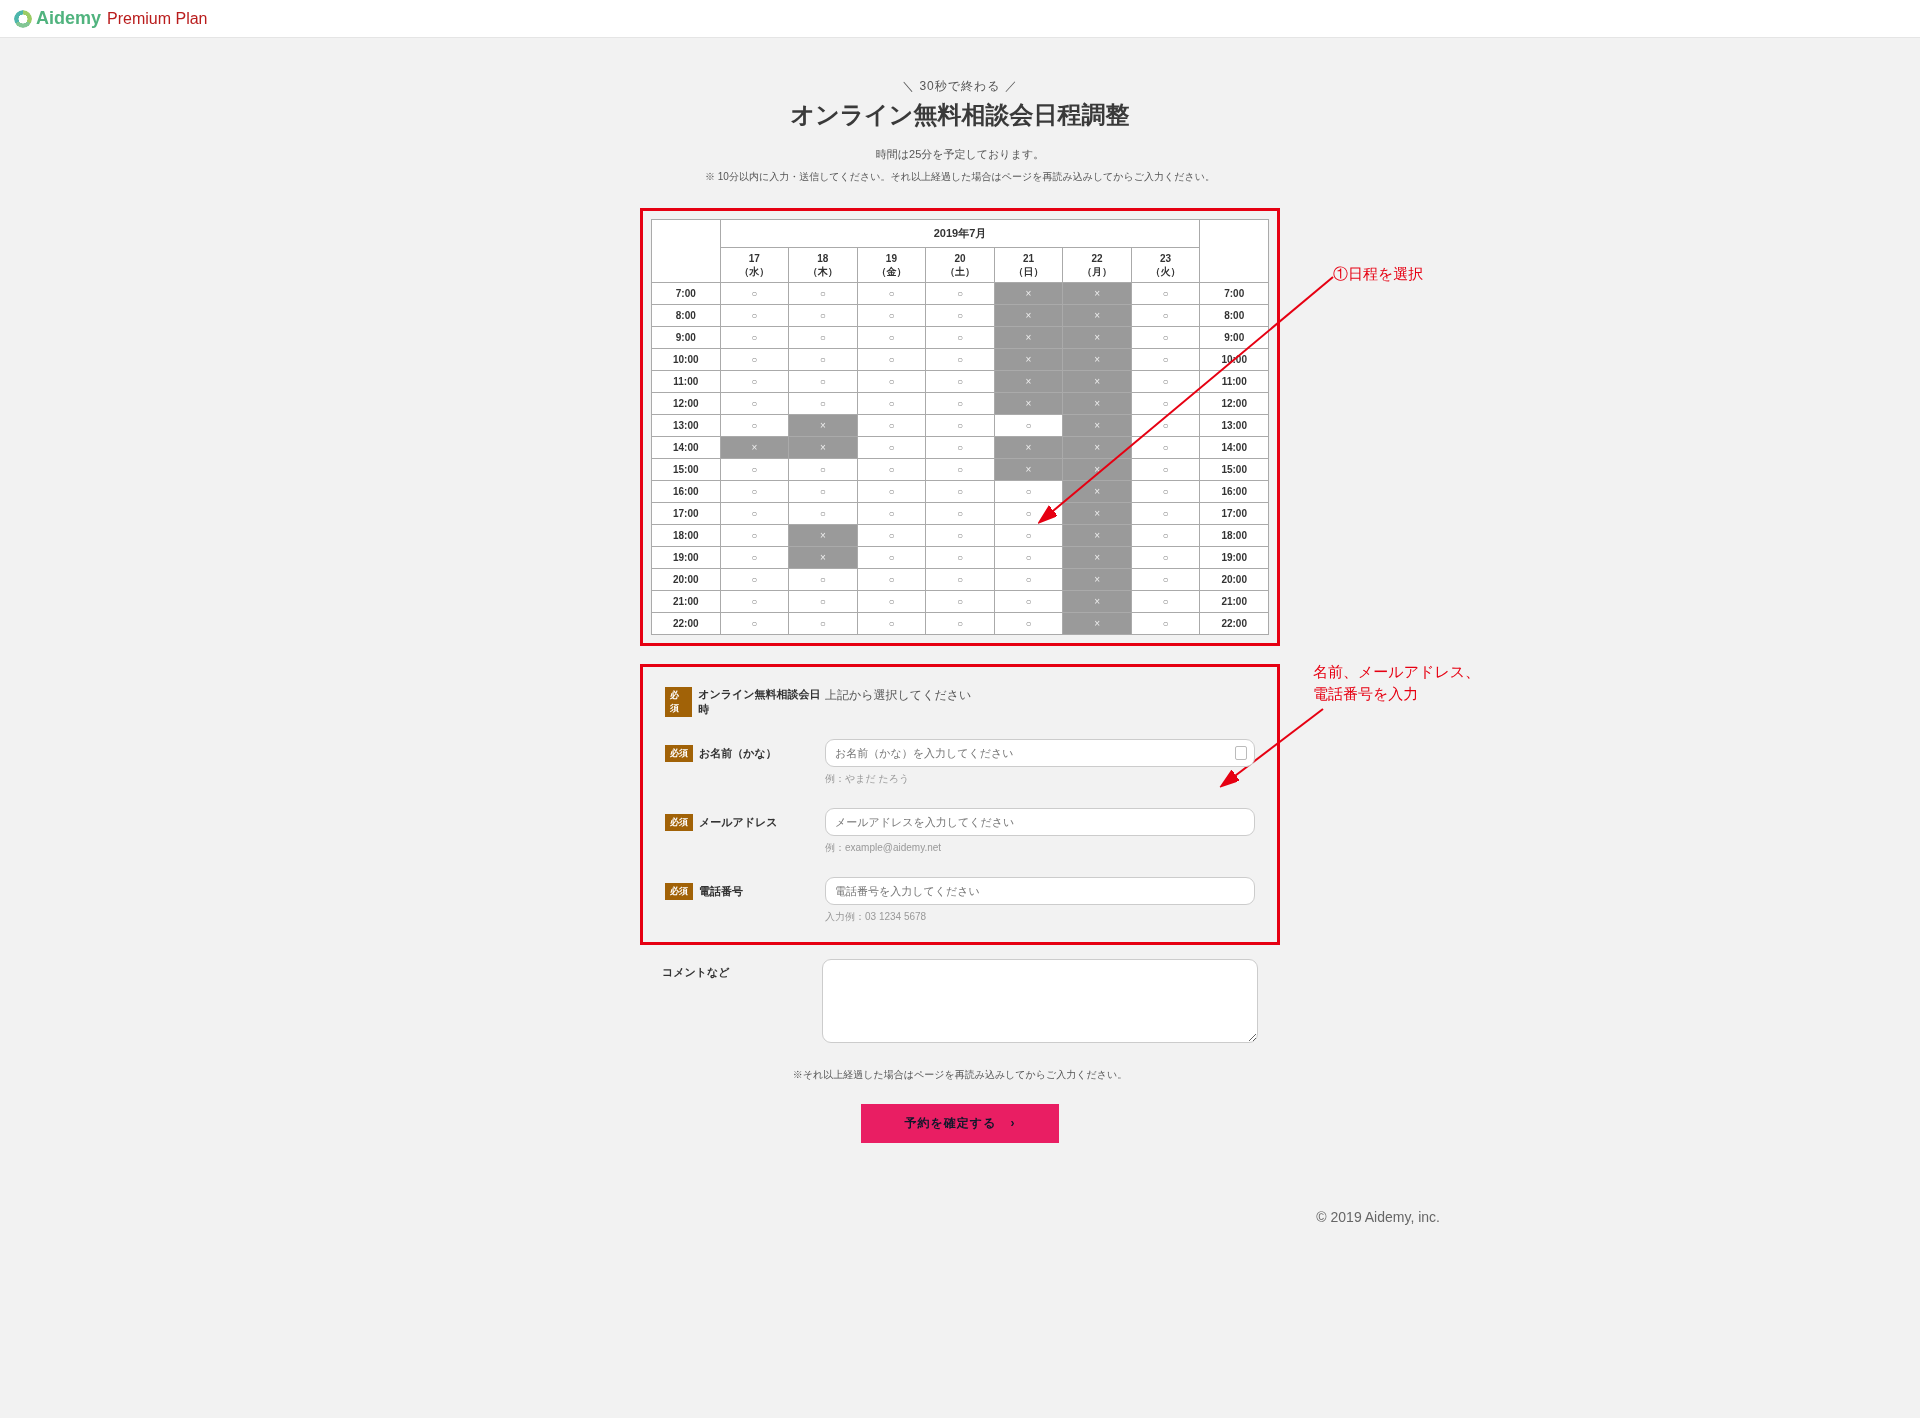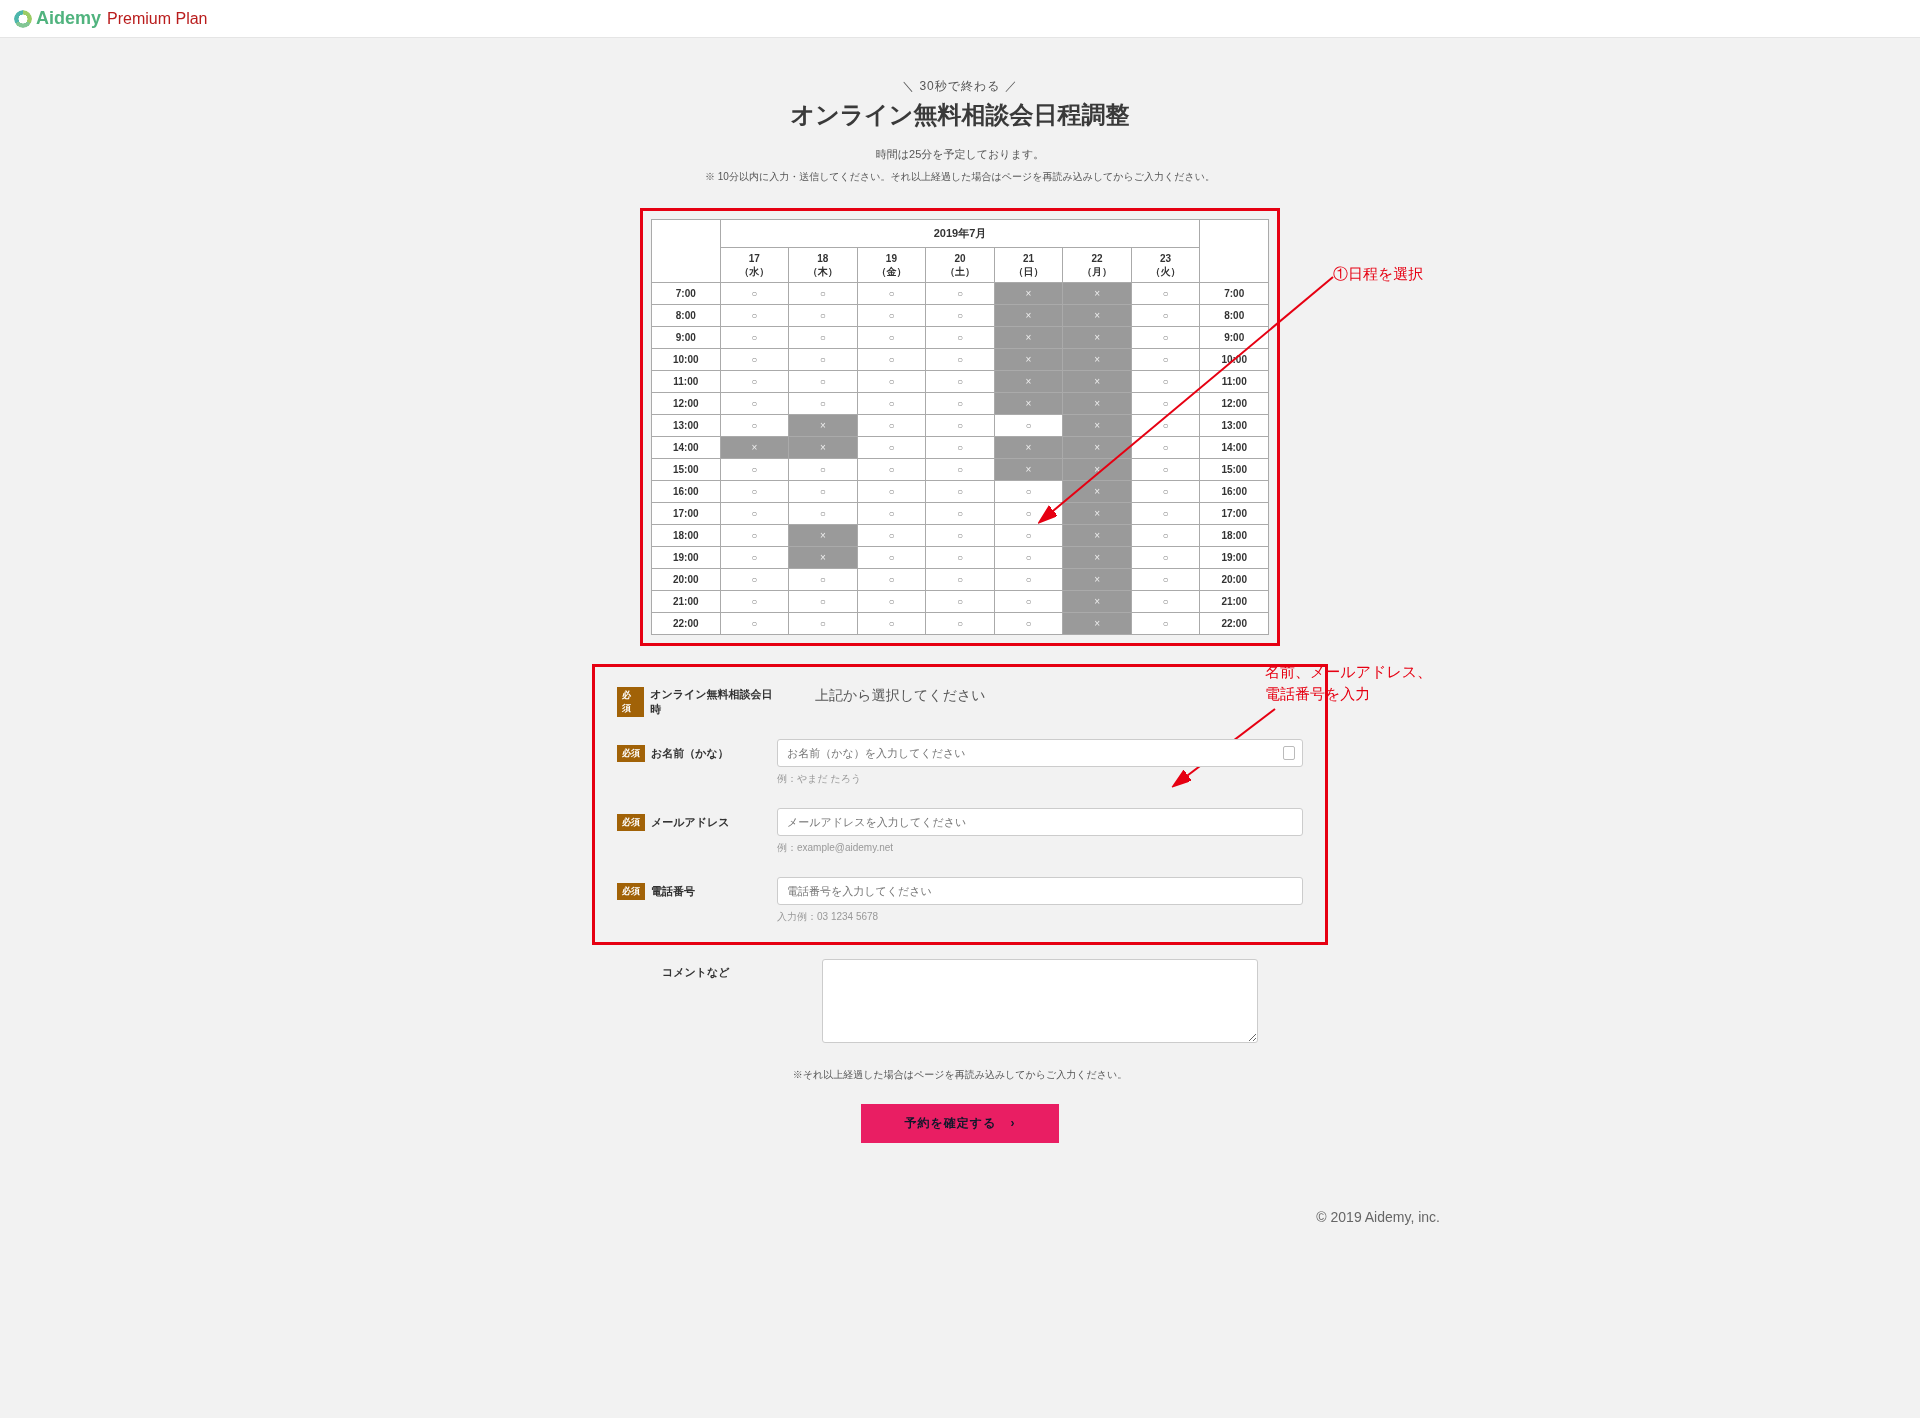--- a/index.html
+++ b/index.html
@@ -28,33 +28,33 @@
   
   table { border-collapse: collapse; width:100%; background:#fff; table-layout:fixed; }
   th,td { border:1px solid #aaa; font-size:10px; padding:4px 0; text-align:center; height:22px; }
   th.month { padding:6px 0; font-size:11px; }
   .day-hd { line-height:1.3; padding:4px 0; }
   td.timecol { font-weight:700; font-size:10px; width:52px; }
   td.slot-o { color:#888; }
   td.slot-x { background:#9a9a9a; color:#eee; }
 
   
-  .box2 { border:3px solid #e60012; margin:18px auto 0; padding:14px 22px; width:736px; text-align:left; position:relative; }
+  .box2 { border:3px solid #e60012; margin:18px auto 0; padding:14px 22px; width:640px; text-align:left; position:relative; }
   .annot2 { position:absolute; top:-6px; left:670px; color:#e60012; font-size:15px; line-height:1.5; white-space:nowrap; text-align:left;}
   .arrow2 { position:absolute; stroke:#e60012; fill:none; pointer-events:none;}
 
   .form-row { display:flex; align-items:flex-start; margin-bottom:22px; }
   .form-row:last-child { margin-bottom:4px; }
   .label { width:160px; display:flex; align-items:center; font-size:11px; font-weight:700; color:#333; padding-top:6px;}
   .req { background:#a16207; color:#fff; font-size:9px; padding:2px 5px; margin-right:6px; font-weight:700;}
   .fld { flex:1; }
-  .fld input, .fld textarea { width:100%; border:1px solid #ccc; border-radius:3px; padding:7px 9px; font-size:11px; font-family:inherit; }
+  .fld input, .fld textarea { width:100%; border:1px solid #ccc; border-radius:9px; padding:7px 9px; font-size:11px; font-family:inherit; }
   .fld textarea { height:84px; resize:vertical; }
   .hint { color:#999; font-size:10px; margin-top:5px; }
-  .static-val { font-size:14px; color:#555; padding-top:6px;margin-left:38px;}
+  .static-val { font-size:12px; color:#555; padding-top:6px;}
   .input-wrap { position:relative; }
   .input-icn { position:absolute; right:8px; top:50%; transform:translateY(-50%); width:12px; height:14px; border:1px solid #bbb; border-radius:2px; }
 
   .outer-form { width:640px; margin:14px auto 0; text-align:left; padding:0 22px;}
   .privacy { text-align:center; font-size:10px; color:#555; margin:22px 0;}
   .submit-wrap { text-align:center; margin-bottom:50px;}
   .submit-btn { display:inline-flex; align-items:center; justify-content:center; background:#e91e63; color:#0f172a; border:none; padding:11px 44px; font-size:12px; font-weight:700; cursor:pointer; letter-spacing:1px;}
   .submit-btn .chev { margin-left:14px; }
 
   .footer { text-align:right; font-size:14px; color:#666; padding:16px 0 24px;}

